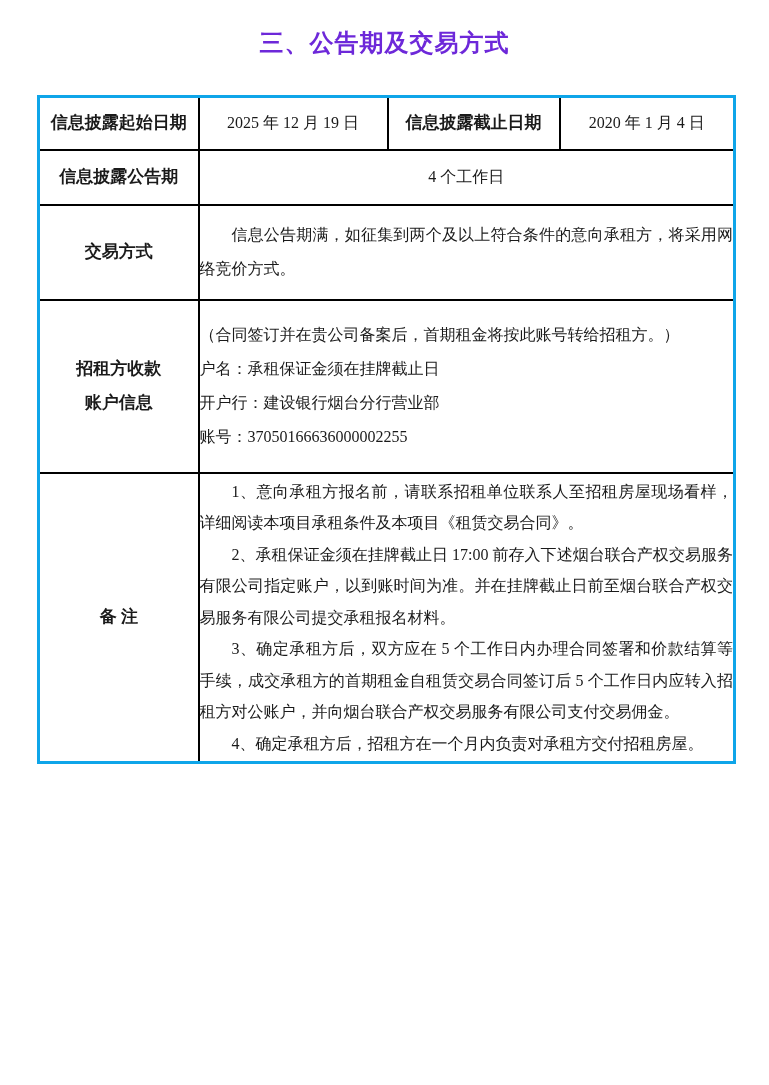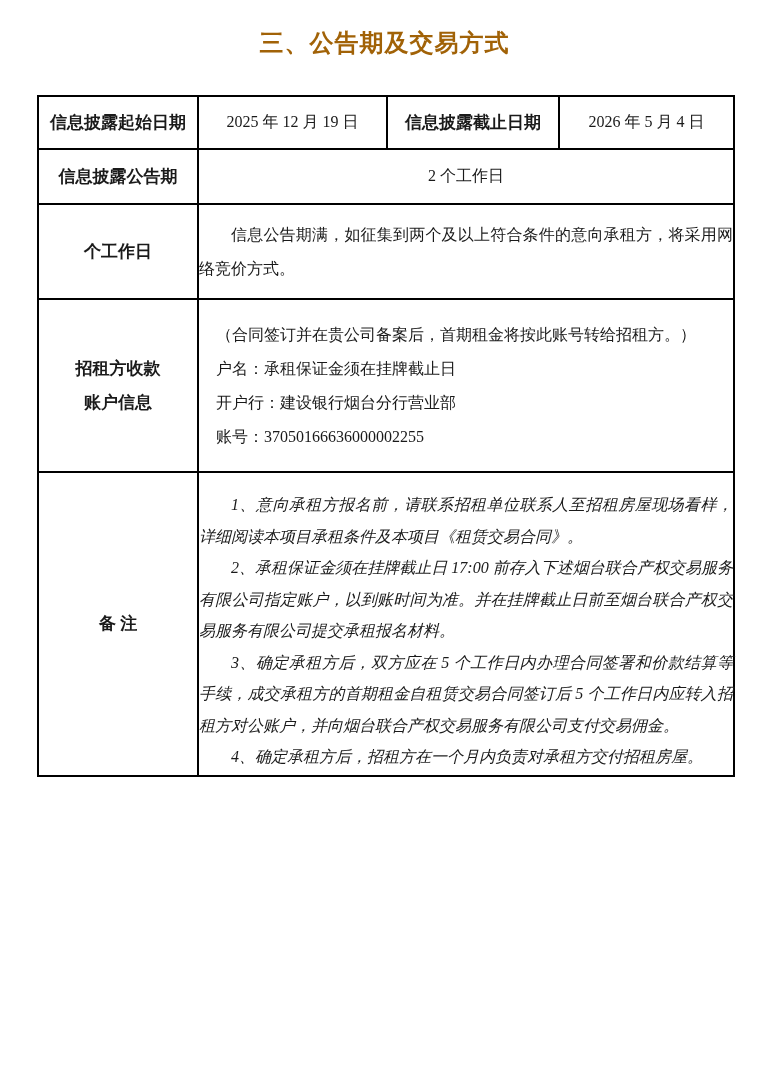--- a/index.html
+++ b/index.html
@@ -13,28 +13,28 @@
     font-family: "Liberation Serif", "DejaVu Serif", serif;
     color: #1a1a1a;
     overflow: hidden;
   }
   .doc-title {
     margin: 27px 0 0 0;
     text-align: center;
     font-size: 24px;
     font-weight: bold;
     letter-spacing: 1px;
-    color: #a16207;
+    color: #6d28d9;
   }
   table.announce {
     border-collapse: collapse;
     table-layout: fixed;
     width: 696px;
     margin: 36px 0 0 37px;
-    border: 1px solid #0ea5e9;
+    border: 3px solid #0ea5e9;
   }
   table.announce th,
   table.announce td {
     border: 2px solid #000000;
     vertical-align: middle;
     padding: 0;
   }
   th.lbl {
     font-size: 17px;
     font-weight: bold;
@@ -54,55 +54,54 @@
     line-height: 34px;
     text-align: justify;
     padding: 4px 12px 4px 6px;
   }
   td.content p {
     margin: 0;
     text-indent: 2em;
   }
   td.content.acct p {
     text-indent: 0;
-    padding-left: 17px;
   }
   tr.r1 { height: 53px; }
   tr.r2 { height: 55px; }
   tr.r3 { height: 280px; }
   tr.r4 { height: 95px; }
   tr.r5 { height: 173px; }
   tr.r6 { height: 290px; }
-  tr.r6 td.content { line-height: 31.5px; padding-top: 16px; padding-bottom: 2px; font-style: italic; }
+  tr.r6 td.content { line-height: 31.5px; padding-top: 2px; padding-bottom: 2px; }
 </style>
 </head>
 <body>
 
 <h1 class="doc-title">三、公告期及交易方式</h1>
 
 <table class="announce">
   <colgroup>
     <col style="width:160px">
     <col style="width:189px">
     <col style="width:172px">
     <col style="width:175px">
   </colgroup>
   <tbody>
     <tr class="r1">
       <th class="lbl">信息披露起始日期</th>
       <td class="val">2025 年 12 月 19 日</td>
       <th class="lbl">信息披露截止日期</th>
-      <td class="val">2026 年 5 月 4 日</td>
+      <td class="val">2020 年 1 月 4 日</td>
     </tr>
     <tr class="r2">
       <th class="lbl">信息披露公告期</th>
-      <td class="val" colspan="3">2 个工作日</td>
+      <td class="val" colspan="3">4 个工作日</td>
     </tr>
     <tr class="r4">
-      <th class="lbl">个工作日</th>
+      <th class="lbl">交易方式</th>
       <td class="content" colspan="3">
           <p>信息公告期满，如征集到两个及以上符合条件的意向承租方，将采用网络竞价方式。</p>
         </td>
     </tr>
     <tr class="r5">
       <th class="lbl">
           <div>招租方收款</div>
           <div>账户信息</div>
         </th>
       <td class="content acct" colspan="3">

